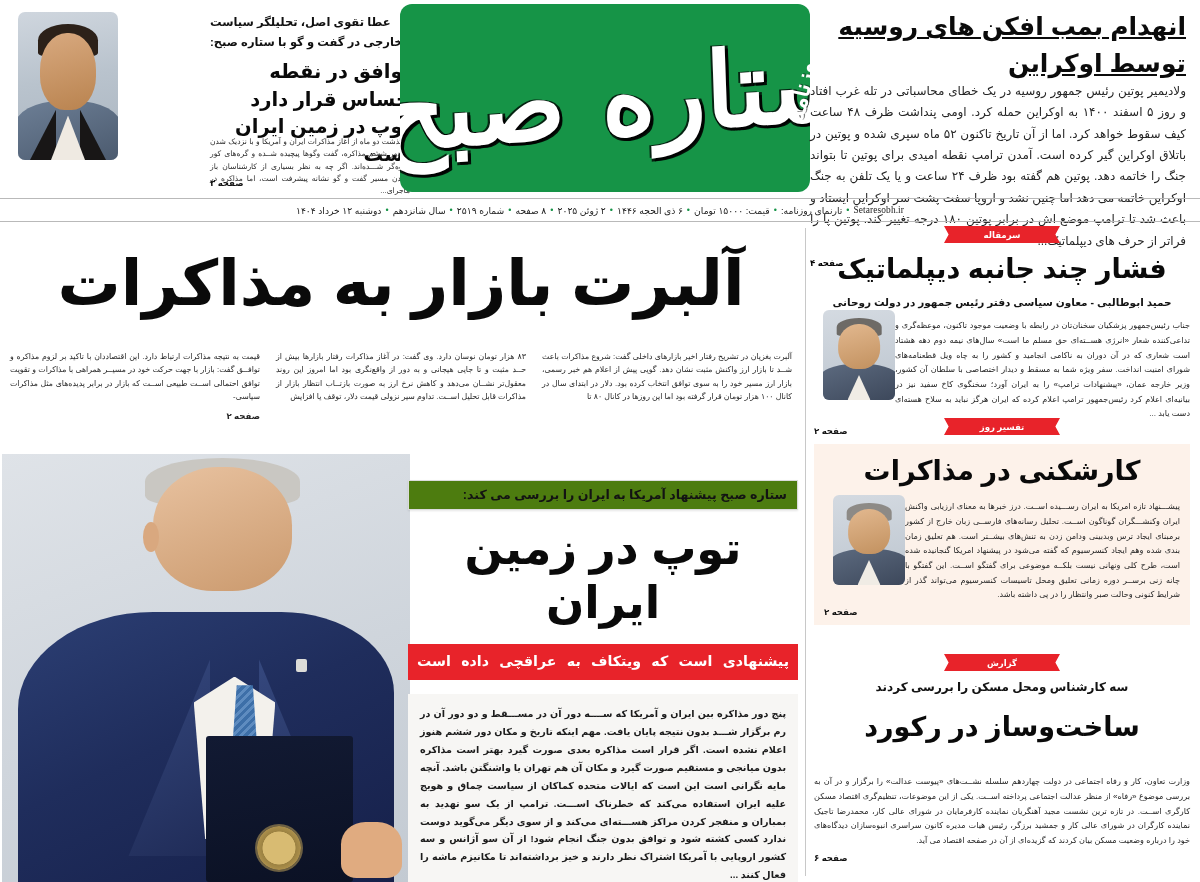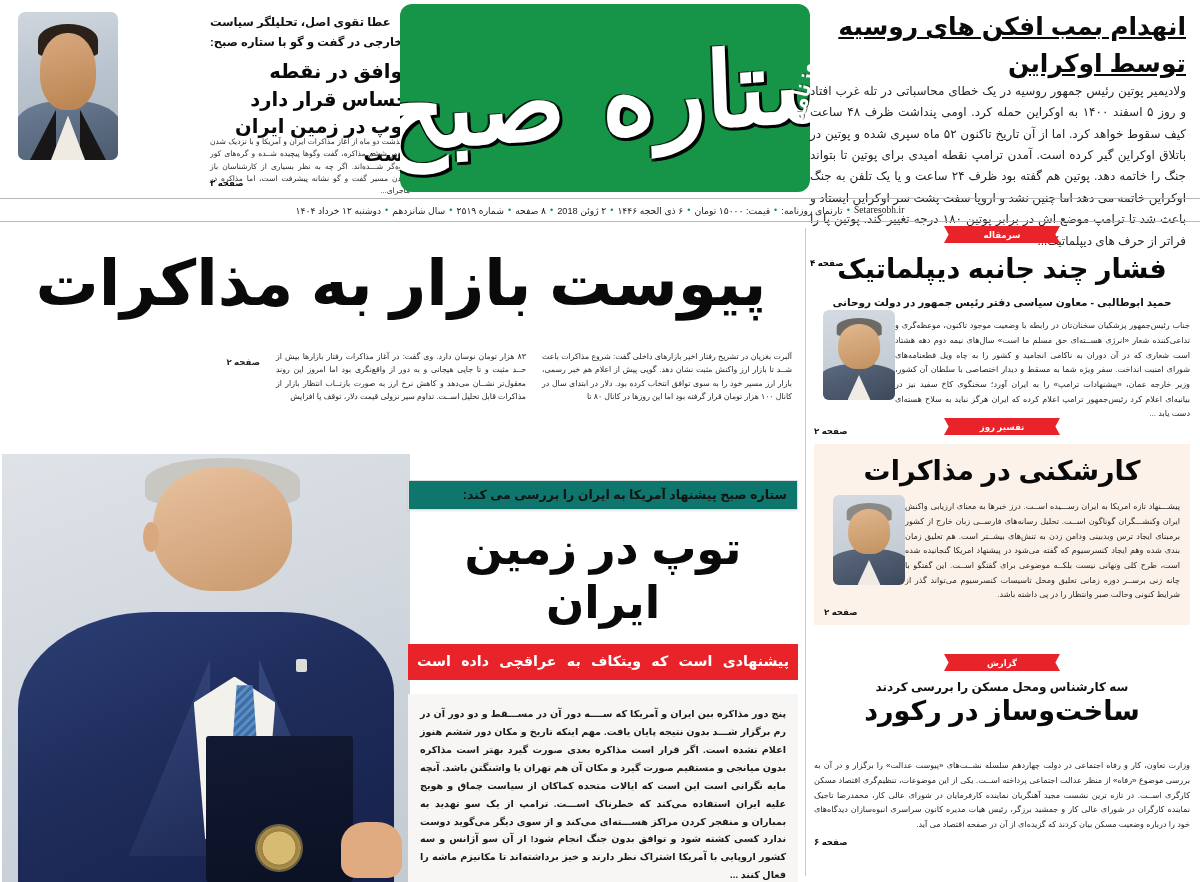--- a/index.html
+++ b/index.html
@@ -187,21 +187,21 @@
     border-radius:2px; background:#dcdcd8;
   }
   .ph-hand {
     position:absolute; left:83%; bottom:1%; width:15%; height:13%;
     border-radius:40% 40% 25% 25%; background:#e0ab80;
   }
 
   
   .cboxed { position:absolute; right:4px; top:258px; width:390px; }
   .cb-kicker {
-    background:#0f766e; border:1px solid #dcdcdc; padding:6px 10px 7px;
+    background:#4d7c0f; border:1px solid #dcdcdc; padding:6px 10px 7px;
     font-size:12.6px; font-weight:700; text-align:right; color:#131313;
     box-shadow:0 1px 2px rgba(0,0,0,.1);
   }
   .cb-head {
     margin-top:12px; font-size:45px; font-weight:900; line-height:1.2;
     text-align:center; color:#0a0a0a;
   }
   .cb-redbox {
     margin-top:14px; background:#e8232a; color:#fff; padding:6px 9px 8px;
   }
@@ -292,47 +292,48 @@
 
   <div class="infobar">
     <span class="seg url">Setaresobh.ir</span>
     <span class="dot">•</span>
     <span class="seg">تارنمای روزنامه:</span>
     <span class="dot">•</span>
     <span class="seg">قیمت: ۱۵۰۰۰ تومان</span>
     <span class="dot">•</span>
     <span class="seg">۶ ذی الحجه ۱۴۴۶</span>
     <span class="dot">•</span>
-    <span class="seg">۲ ژوئن 2018</span>
+    <span class="seg">۲ ژوئن ۲۰۲۵</span>
     <span class="dot">•</span>
     <span class="seg">۸ صفحه</span>
     <span class="dot">•</span>
     <span class="seg">شماره ۲۵۱۹</span>
     <span class="dot">•</span>
     <span class="seg">سال شانزدهم</span>
     <span class="dot">•</span>
     <span class="seg">دوشنبه ۱۲ خرداد ۱۴۰۴</span>
   </div>
 
   <div class="main">
 
     <div class="vrule"></div>
 
     <div class="col-main">
 
-      <div class="big-head">پیوست بازار به مذاکرات</div>
+      <div class="big-head">آلبرت بازار به مذاکرات</div>
 
       <div class="mc-cols">
         <div class="mc-col">
           <div>آلبرت بغزیان در تشریح رفتار اخیر بازارهای داخلی گفت: شروع مذاکرات باعث شــد تا بازار ارز واکنش مثبت نشان دهد. گویی پیش از اعلام هم خبر رسمی، بازار ارز مسیر خود را به سوی توافق انتخاب کرده بود. دلار در ابتدای سال در کانال ۱۰۰ هزار تومان قرار گرفته بود اما این روزها در کانال ۸۰ تا</div>
         </div>
         <div class="mc-col">
           <div>۸۳ هزار تومان نوسان دارد. وی گفت: در آغاز مذاکرات رفتار بازارها بیش از حــد مثبت و تا جایی هیجانی و به دور از واقع‌نگری بود اما امروز این روند معقول‌تر نشــان می‌دهد و کاهش نرخ ارز به صورت بازتــاب انتظار بازار از مذاکرات قابل تحلیل اســت. تداوم سیر نزولی قیمت دلار، توقف یا افزایش</div>
         </div>
         <div class="mc-col">
+          <div>قیمت به نتیجه مذاکرات ارتباط دارد. این اقتصاددان با تاکید بر لزوم مذاکره و توافــق گفت: بازار با جهت حرکت خود در مسیــر همراهی با مذاکرات و تقویت توافق احتمالی اســت طبیعی اســت که بازار در برابر پدیده‌های مثل مذاکرات سیاسی-</div>
           <div class="mc-page">صفحه ۲</div>
         </div>
       </div>
 
       <div class="photo">
         <div class="ph-suit"></div>
         <div class="ph-lapel-l"></div>
         <div class="ph-lapel-r"></div>
         <div class="ph-shirt"></div>
         <div class="ph-tie"></div>
@@ -388,19 +389,19 @@
             </div>
             <div class="sec-body">پیشـــنهاد تازه امریکا به ایران رســـیده اســت. درز خبرها به معنای ارزیابی واکنش ایران وکنشـــگران گوناگون اســت. تحلیل رسانه‌های فارســی زبان خارج از کشور برمبنای ایجاد ترس وبدبینی ودامن زدن به تنش‌های بیشــتر است. هم تعلیق زمان بندی شده وهم ایجاد کنسرسیوم که گفته می‌شود در پیشنهاد امریکا گنجانیده شده است، طرح کلی ونهانی نیست بلکــه موضوعی برای گفتگو اســت. این گفتگو با چانه زنی برســر دوره زمانی تعلیق ومحل تاسیسات کنسرسیوم می‌تواند گذر از شرایط کنونی وحالت صبر وانتظار را در پی داشته باشد.</div>
           </div>
           <div class="sec-page">صفحه ۲</div>
         </div>
       </div>
 
       <div class="sec" style="top:432px;">
         <div class="sec-tag">گزارش</div>
         <div class="sec-kicker-sm">سه کارشناس ومحل مسکن را بررسی کردند</div>
-        <div class="sec-head" style="">ساخت‌وساز در رکورد</div>
+        <div class="sec-head" style="margin-top:16px;">ساخت‌وساز در رکورد</div>
         <div class="sec-body" style="margin-top:30px;">وزارت تعاون، کار و رفاه اجتماعی در دولت چهاردهم سلسله نشــت‌های «پیوست عدالت» را برگزار و در آن به بررسی موضوع «رفاه» از منظر عدالت اجتماعی پرداخته اســت. یکی از این موضوعات، تنظیم‌گری اقتصاد مسکن کارگری اســت. در تازه ترین نشست مجید آهنگریان نماینده کارفرمایان در شورای عالی کار، محمدرضا تاجیک نماینده کارگران در شورای عالی کار و جمشید برزگر، رئیس هیات مدیره کانون سراسری انبوه‌سازان دیدگاه‌های خود را درباره وضعیت مسکن بیان کردند که گزیده‌ای از آن در صفحه اقتصاد می آید.</div>
         <div class="sec-page">صفحه ۶</div>
       </div>
     </div>
   </div>
 </div>
 
 </body></html>

